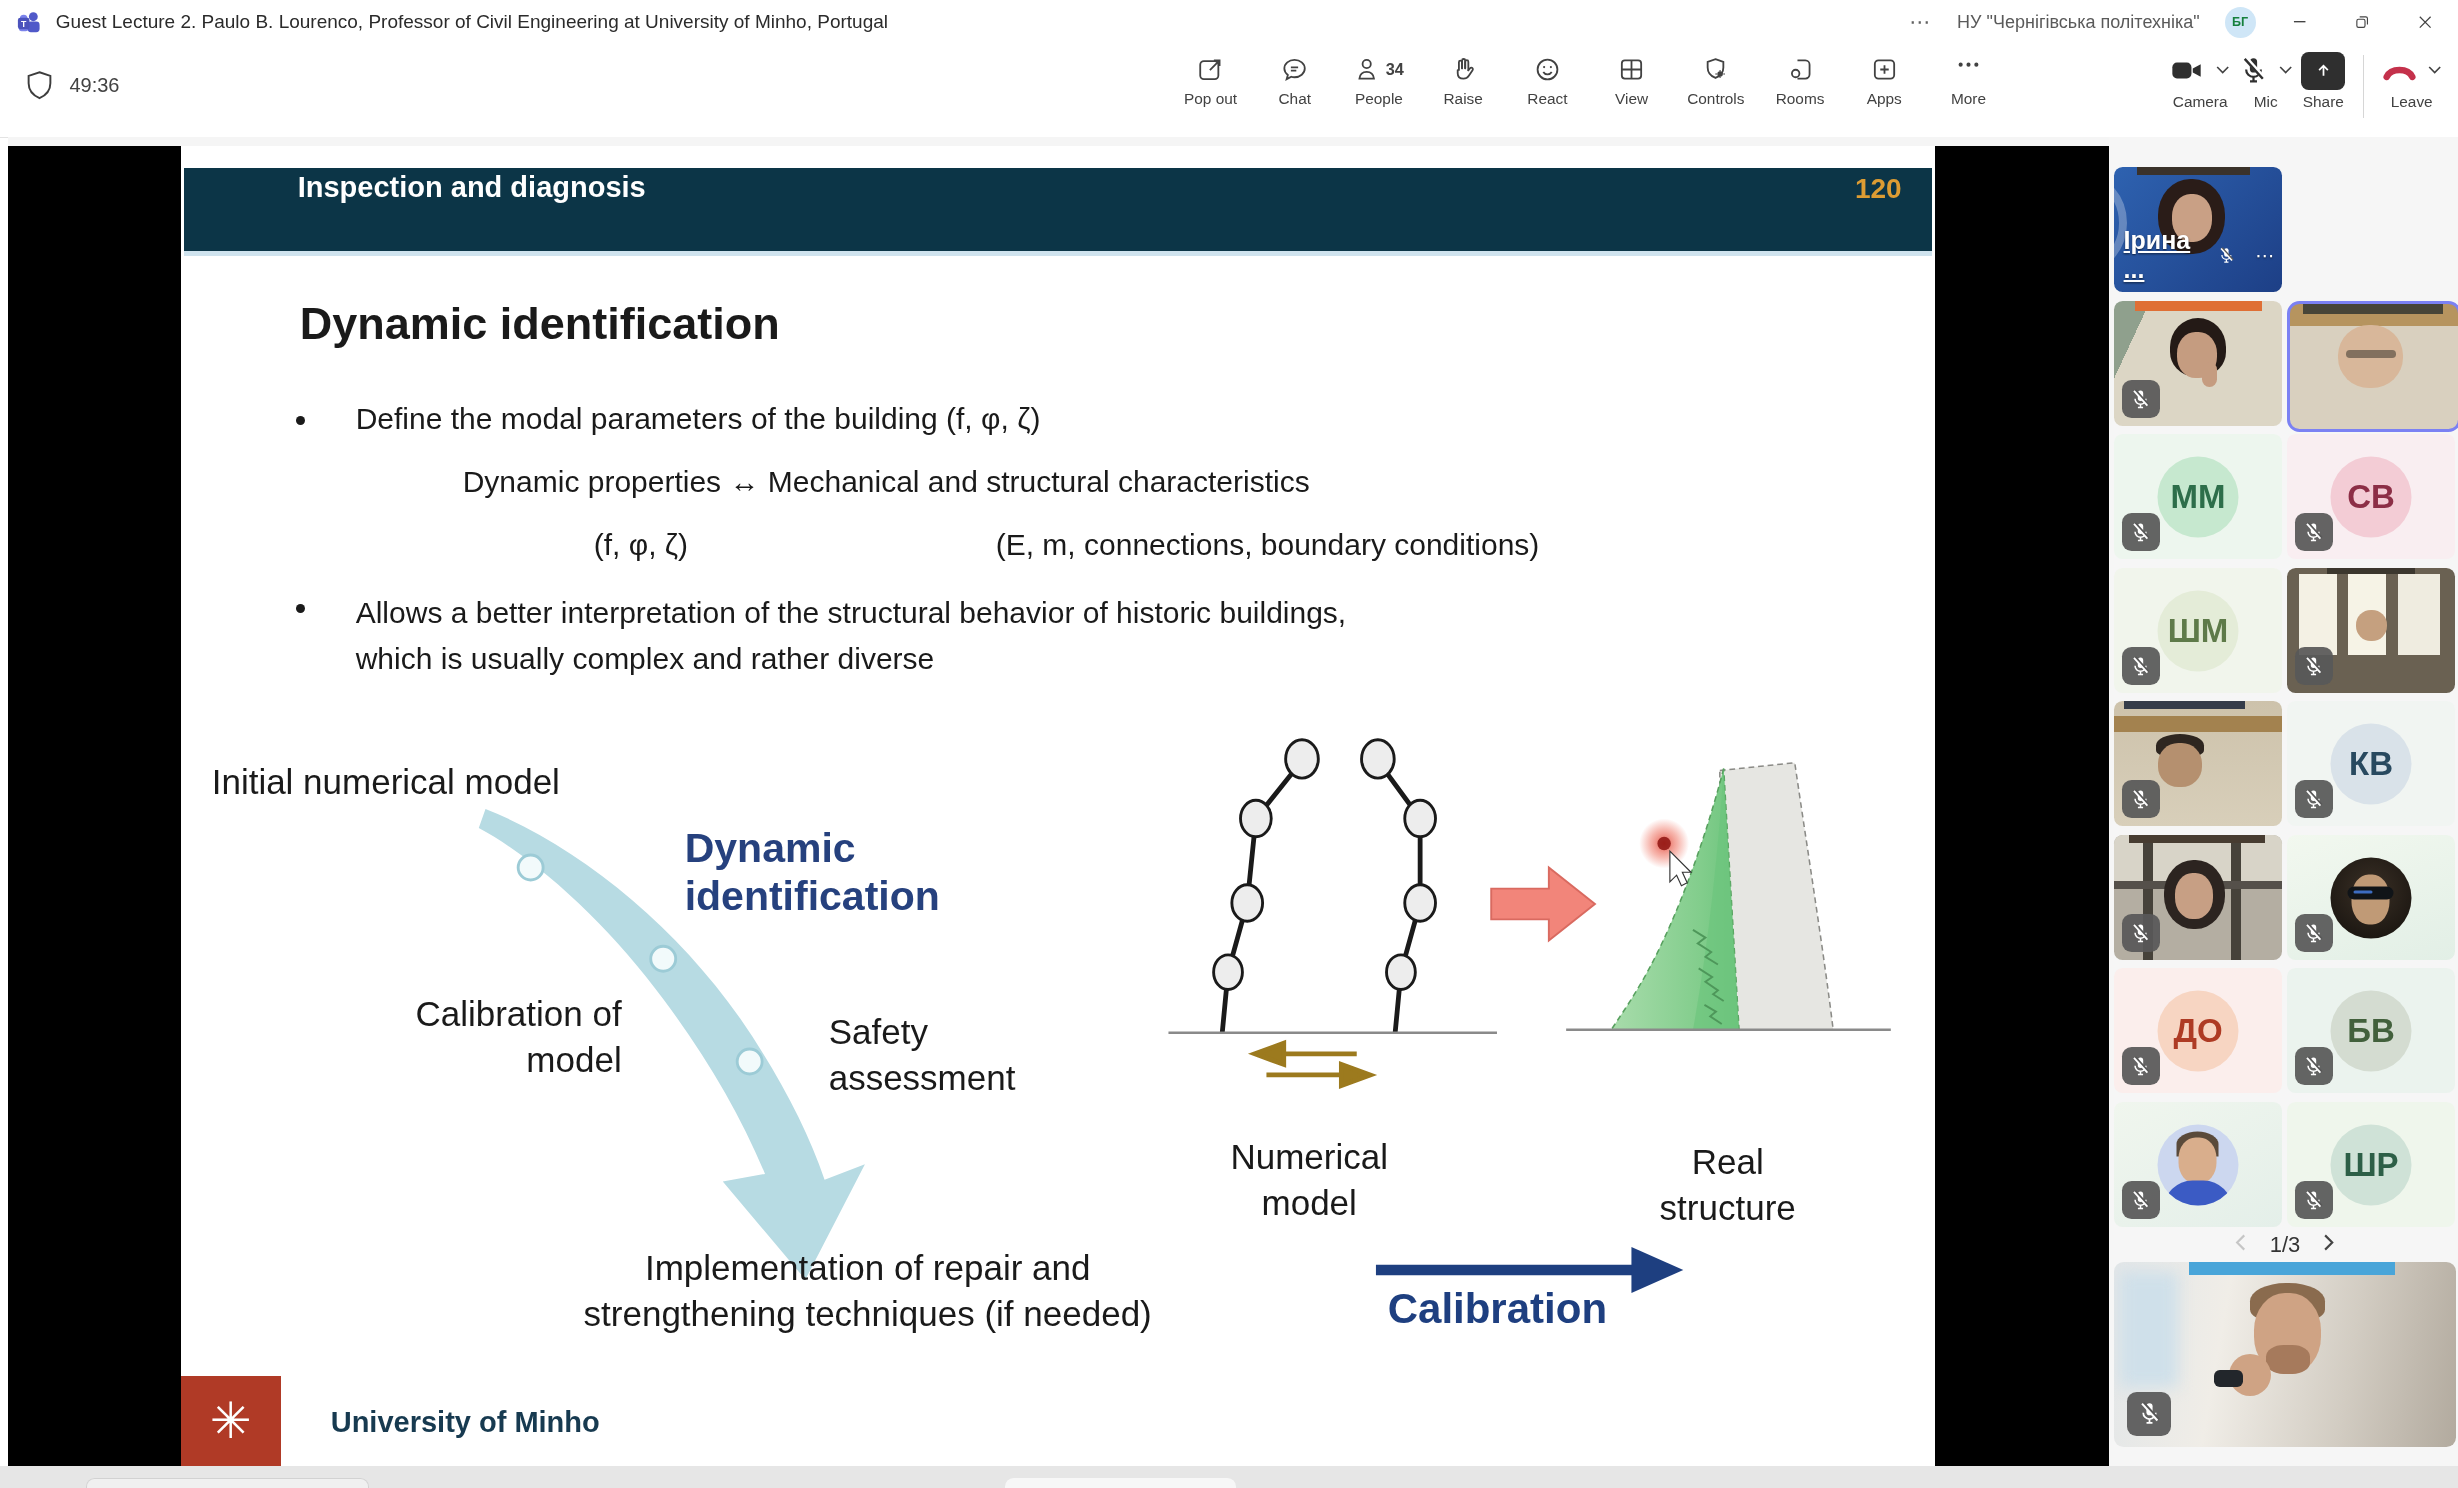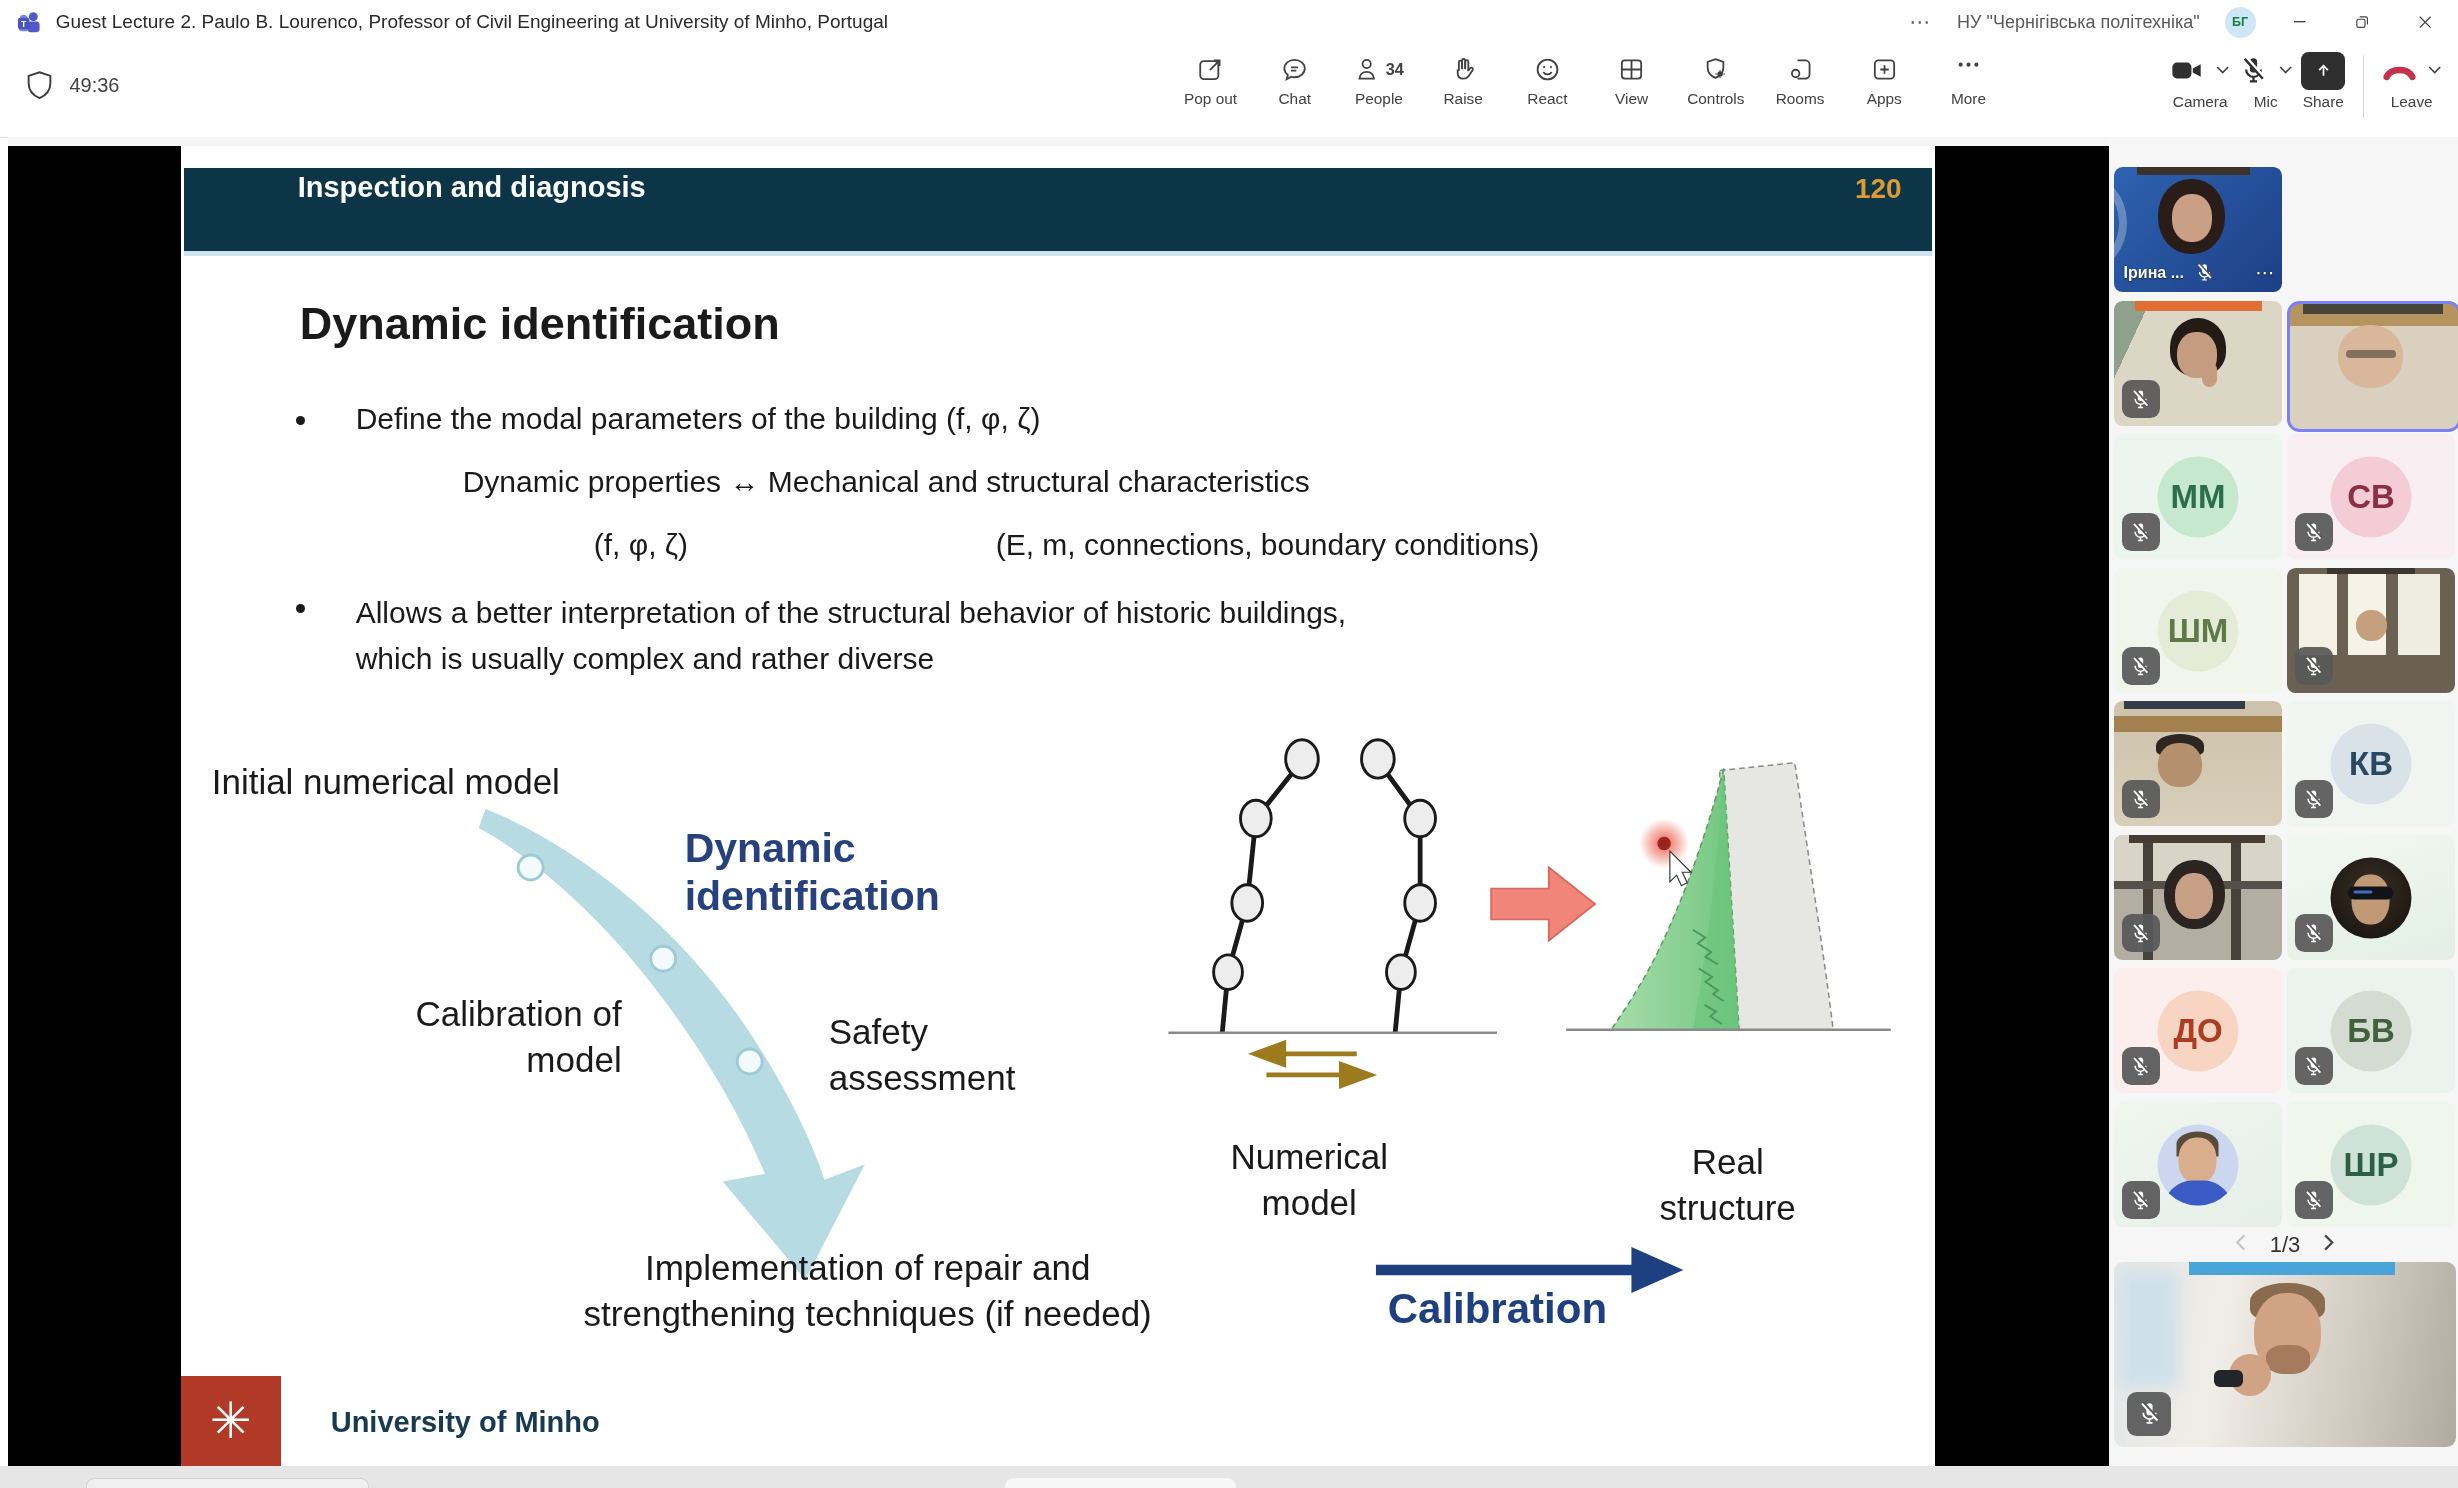--- a/index.html
+++ b/index.html
@@ -68,21 +68,21 @@
   .av-SM{background:#f1f5ec;} .av-SM .circ{background:#e4ecd8;color:#5e7a49;}
   .av-KV{background:#f1f5f2;} .av-KV .circ{background:#d9e2e9;color:#28495f;}
   .av-DO{background:#fbeeec;} .av-DO .circ{background:#f7d5c2;color:#ae3b24;}
   .av-BV{background:#ebf3ee;} .av-BV .circ{background:#d4dcd1;color:#42603c;}
   .av-SR{background:#eff6ec;} .av-SR .circ{background:#cfe2d7;color:#2d5f47;}
   .micbadge{position:absolute;left:7.7px;bottom:7.7px;width:38px;height:38px;border-radius:9.6px;background:rgba(88,88,88,.93);
       display:flex;align-items:center;justify-content:center;z-index:4;}
   .micbadge svg{width:23px;height:23px;}
   .namebar{position:absolute;left:9.6px;bottom:7.7px;right:7.7px;display:flex;align-items:center;gap:9.6px;z-index:4;
       color:#fff;text-shadow:0 1px 1.9px rgba(0,0,0,.6);}
-  .namebar .nm{font-size:16px;font-weight:bold;}
+  .namebar .nm{font-size:25px;font-weight:bold;text-decoration:underline;}
   .namebar .sp{flex:1;}
   .pagination{position:absolute;left:2114px;top:1228px;width:342px;height:33px;display:flex;align-items:center;justify-content:center;gap:21px;}
   .pg-txt{font-size:22px;color:#333;}
   .spotlight{position:absolute;left:2114px;top:1262px;width:342px;height:185px;border-radius:9.6px;overflow:hidden;}
   .spotlight .micbadge{width:44px;height:44px;left:13.4px;bottom:11.5px;}
   .deco{position:absolute;}
 
   
   .bottom-strip{position:absolute;left:0;top:1466px;width:2458px;height:22px;background:#e6e6e6;}
   .task-pill-a{position:absolute;left:86px;top:11.5px;width:281px;height:17.3px;border-radius:8.6px 8.6px 0 0;background:#f0f0f0;border:1px solid #d2d2d2;border-bottom:none;}

